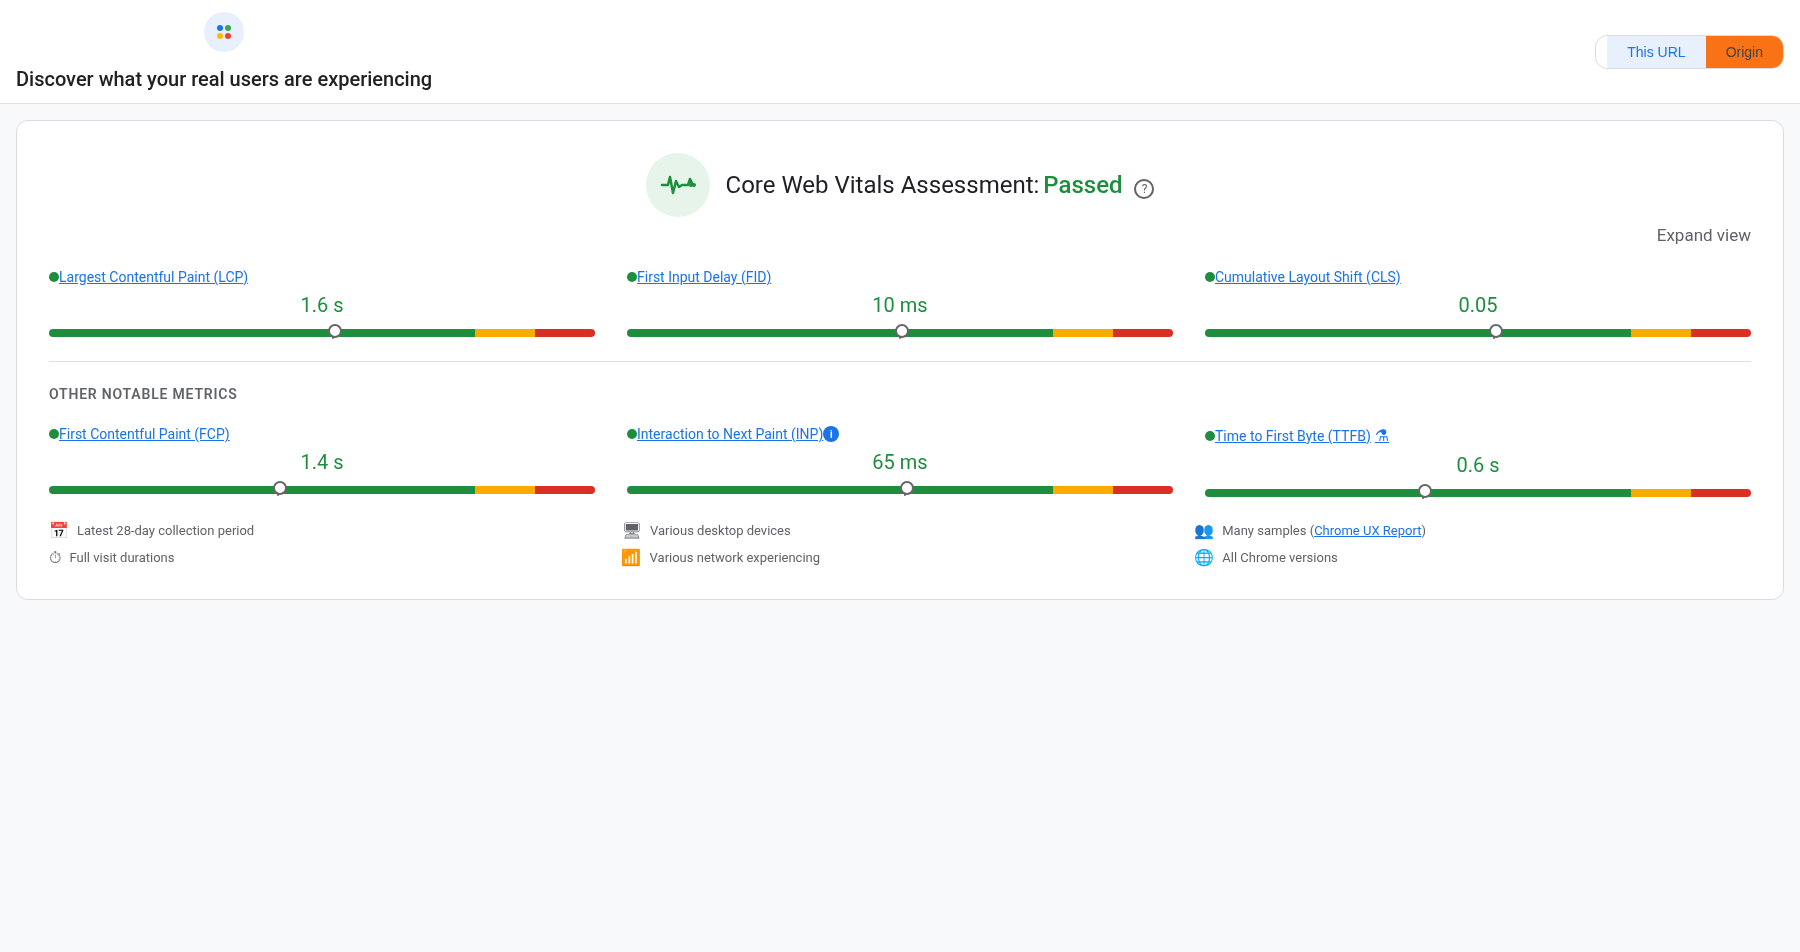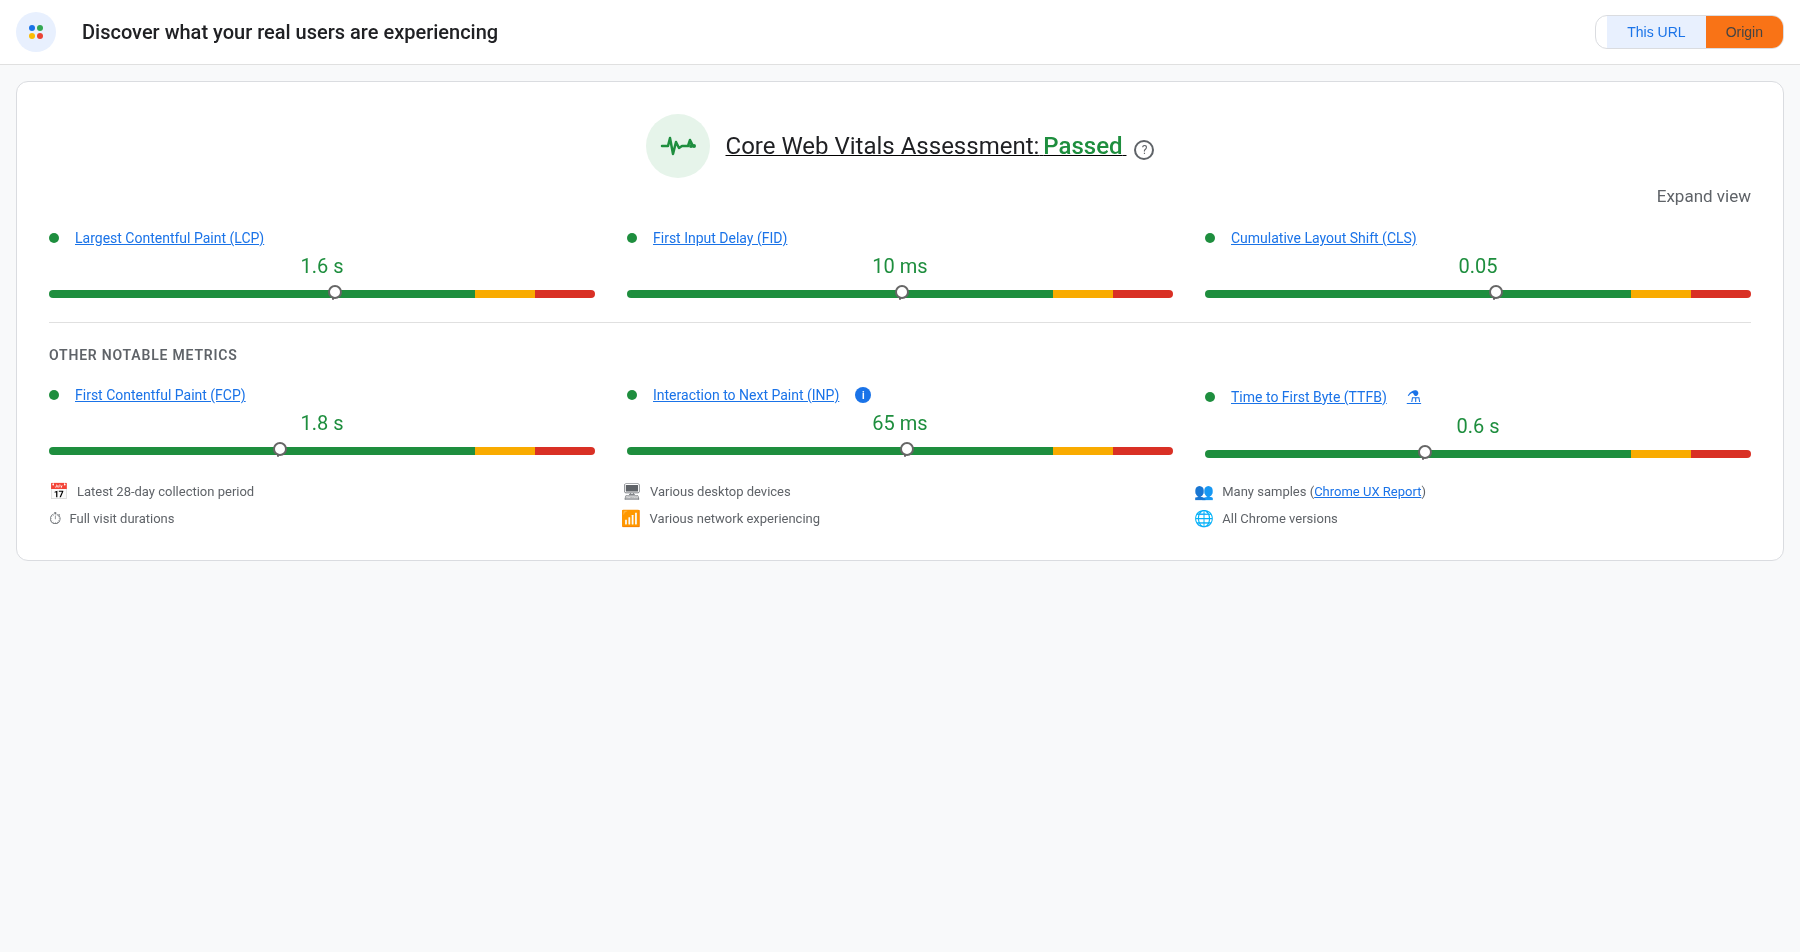--- a/index.html
+++ b/index.html
@@ -14,21 +14,22 @@
       align-items: center;
       justify-content: space-between;
       padding: 12px 16px;
       background: white;
       border-bottom: 1px solid #e0e0e0;
       margin: -16px -16px 16px -16px;
     }
     .header-left {
       display: flex;
       align-items: center;
-      gap: 26px;
+      gap: 15px;
+      flex-direction: column;
     }
     .logo {
       width: 40px;
       height: 40px;
       border-radius: 50%;
       background: #e8f0fe;
       display: flex;
       align-items: center;
       justify-content: center;
       font-size: 20px;
@@ -63,21 +64,20 @@
       border: 1px solid #dadce0;
       border-radius: 12px;
       padding: 32px;
     }
     .assessment-header {
       display: flex;
       align-items: center;
       justify-content: center;
       gap: 16px;
       margin-bottom: 8px;
-      text-decoration: underline;
     }
     .vitals-icon {
       width: 64px;
       height: 64px;
       border-radius: 50%;
       background: #e6f4ea;
       display: flex;
       align-items: center;
       justify-content: center;
     }
@@ -111,21 +111,21 @@
       margin-bottom: 24px;
     }
     .metric-item {
       display: flex;
       flex-direction: column;
       gap: 8px;
     }
     .metric-label {
       display: flex;
       align-items: center;
-      gap: 16px;
+      gap: 0;
       font-size: 14px;
       color: #1a73e8;
       text-decoration: underline;
       cursor: pointer;
     }
     .metric-dot {
       width: 10px;
       height: 10px;
       border-radius: 50%;
       background: #1e8e3e;
@@ -338,21 +338,21 @@
 
   <div class="section-title">OTHER NOTABLE METRICS</div>
 
   <div class="metrics-grid">
 
     <div class="metric-item">
       <div class="metric-label">
         <span class="metric-dot"></span>
         <span>First Contentful Paint (FCP)</span>
       </div>
-      <div class="metric-value">1.8 s</div>
+      <div class="metric-value">1.4 s</div>
       <div class="gauge-container">
         <div class="gauge-bar">
           <div class="gauge-green"></div>
           <div class="gauge-orange"></div>
           <div class="gauge-red"></div>
         </div>
         <div class="gauge-needle needle-fcp"></div>
       </div>
     </div>
 

